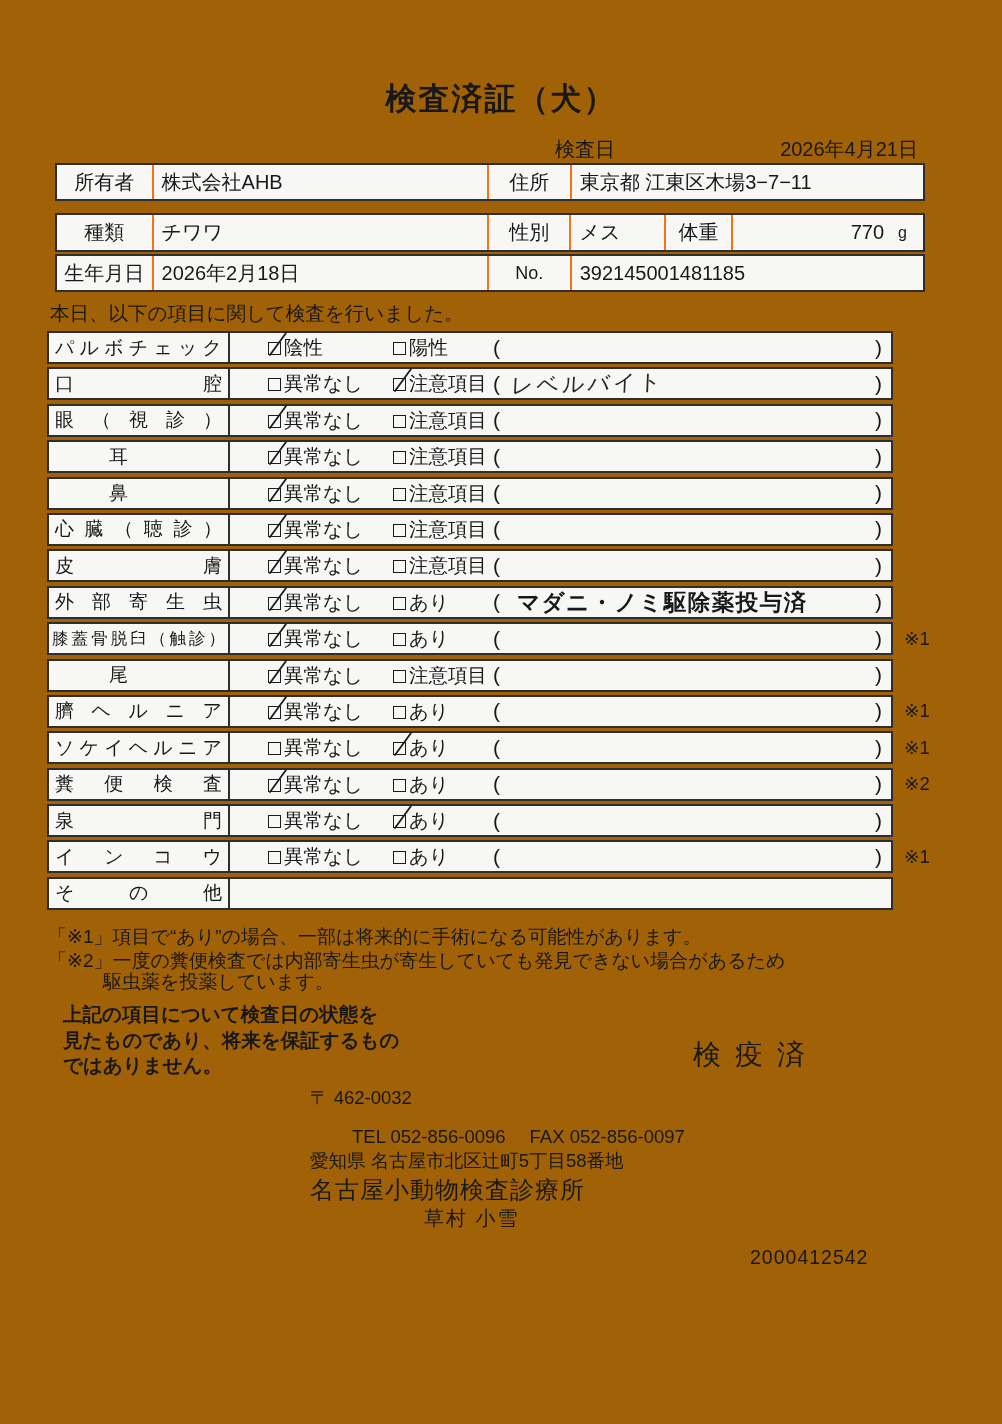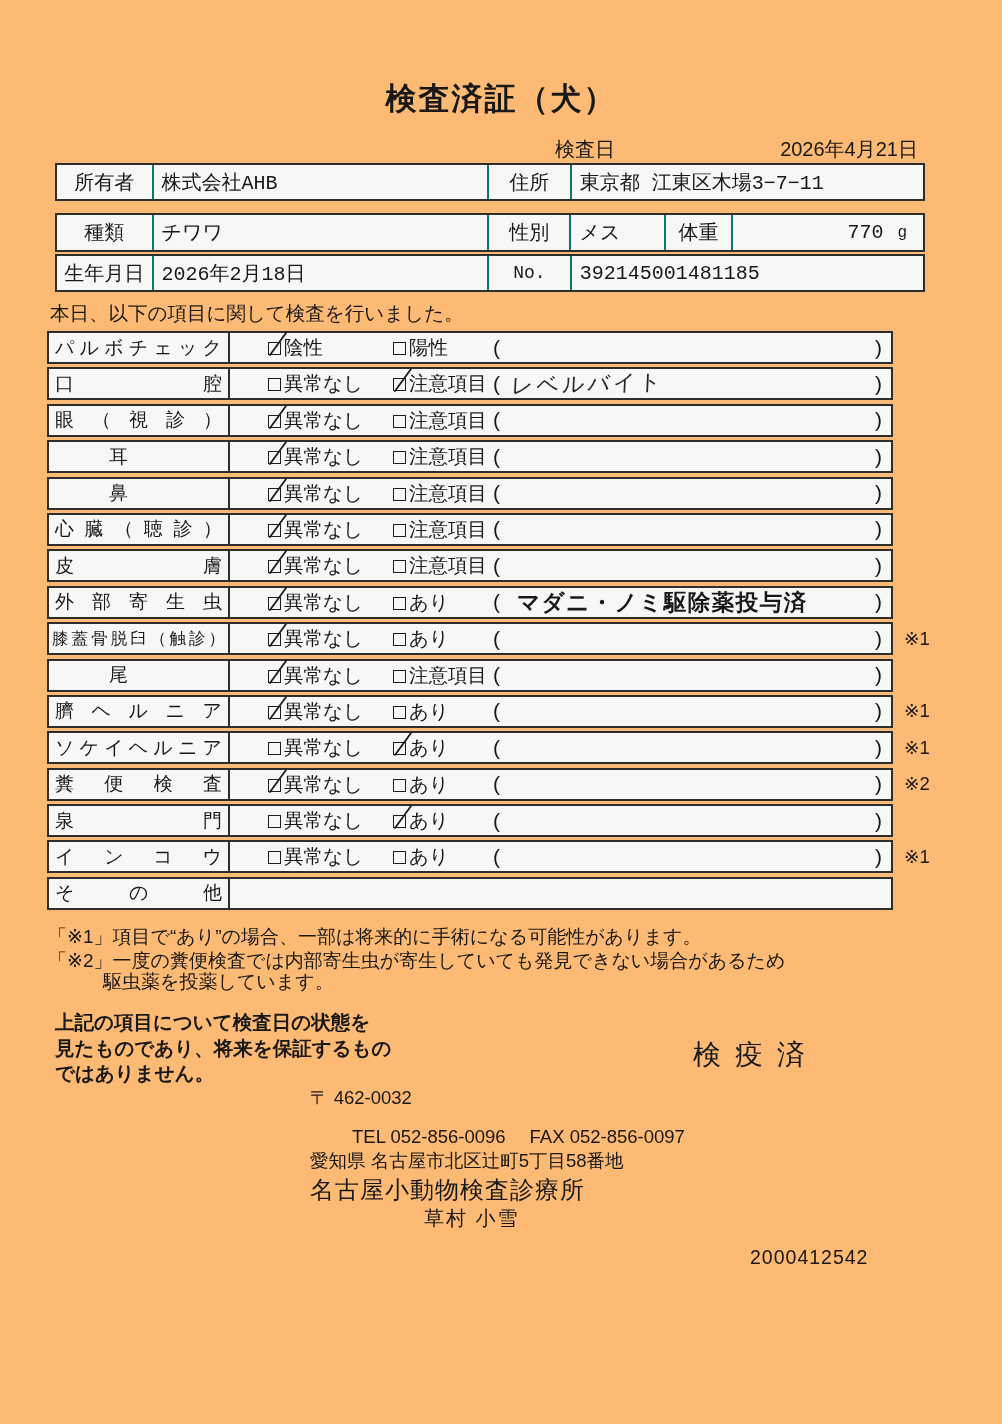--- a/index.html
+++ b/index.html
@@ -1,34 +1,34 @@
 <!DOCTYPE html>
 <html><head>
 <meta charset="utf-8">
 <style>
   html,body { margin:0; padding:0; background:#e9e9e7; }
   .page {
     position:relative; width:1002px; height:1424px; margin:0 auto;
-    background:#fdba74; color:#181818; overflow:hidden;
+    background:#a16207; color:#181818; overflow:hidden;
     font-family:"Liberation Sans","DejaVu Sans",sans-serif;
   }
   .abs { position:absolute; }
 
   .title { top:78px; left:0; width:100%; text-align:center;
            font-size:31px; font-weight:bold; letter-spacing:2px; }
 
   .date-label { top:136px; left:555px; font-size:20px; }
   .date-value { top:136px; left:777px; width:141px; font-size:20px; text-align:right; }
 
   
   .rowbox { position:absolute; left:55px; width:870px; border:2px solid #2e2e2e;
             box-sizing:border-box; display:flex; background:#f7f7f5; }
   .cell { box-sizing:border-box; display:flex; align-items:center;
           font-size:20px; padding:0 8px; white-space:nowrap; overflow:visible; }
-  .cell + .cell { border-left:2px solid #0f766e;font-family:Liberation Mono, monospace; }
+  .cell + .cell { border-left:2px solid #f97316; }
   .cell.lbl { justify-content:center; padding:0 5px; }
   .cell.num { font-size:20px;text-align:center; }
   .cell.right { justify-content:flex-end;padding-left:42px; }
   .unit { font-size:16px; margin-left:14px; padding-right:8px; }
 
   .intro { top:300px; left:50px; font-size:19.5px; }
 
   
   #checklist { position:absolute; top:331px; left:47px; width:910px; }
   .chk-row { position:relative; width:846px; height:33px; margin-bottom:3.4px;
@@ -56,22 +56,22 @@
                    color:#262626; transform:rotate(-1.5deg) skewX(-4deg); }
   .paren-content.printed { left:468px; font-size:22.5px; font-weight:bold;
                    letter-spacing:1.5px; }
   .row-note { position:absolute; left:855px; top:0; bottom:0; display:flex;
               align-items:center; font-size:18.5px; white-space:nowrap; }
 
   .notes-line1 { top:924px; left:48px; font-size:19px; }
   .notes-line2 { top:948px; left:48px; font-size:19px; }
   .notes-line3 { top:969px; left:103px; font-size:19px; }
 
-  .disclaimer { top:1002px; left:55px; font-size:19.5px; font-weight:bold;
-                line-height:25.5px;margin-top:8px; }
+  .disclaimer { top:1002px; left:63px; font-size:19.5px; font-weight:bold;
+                line-height:25.5px; }
   .stamp { top:1036px; left:693px; font-size:28px; letter-spacing:14px;
            font-weight:500; }
   .addr-line { top:1085px; left:310px; font-size:18.5px; display:flex; gap:38px;flex-direction:column; }
   .tel-line  { top:1126px; left:352px; font-size:18.5px; display:flex; gap:24px; }
   .clinic    { top:1174px; left:310px; font-size:24px; letter-spacing:1px; }
   .examiner  { top:1205px; left:424px; font-size:20px; letter-spacing:2px; }
   .serial    { top:1246px; left:750px; font-size:19.5px; letter-spacing:1px; }
 </style>
 </head>
 <body>

